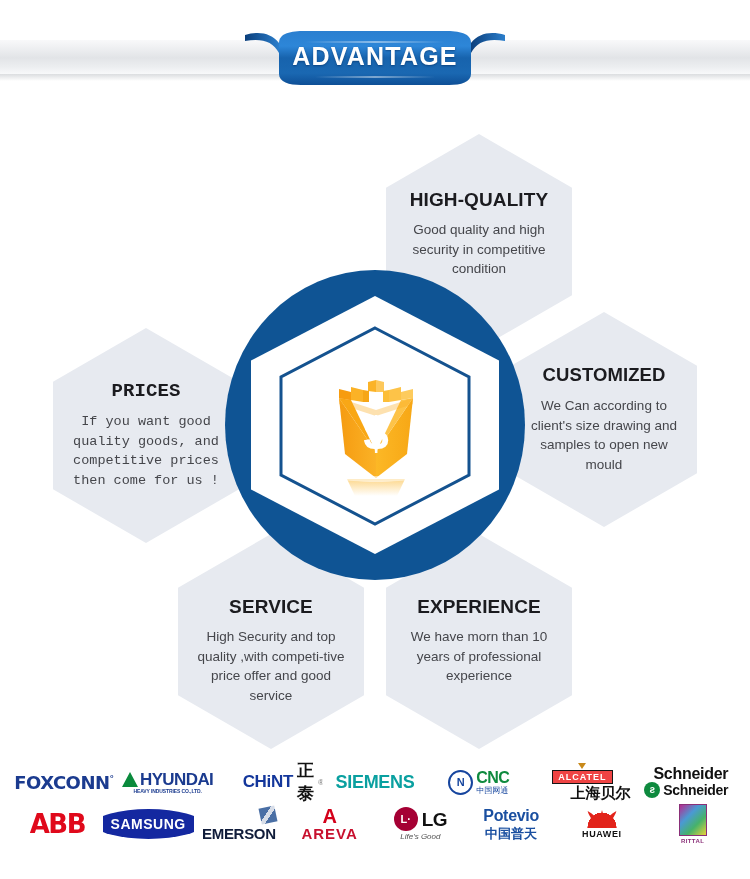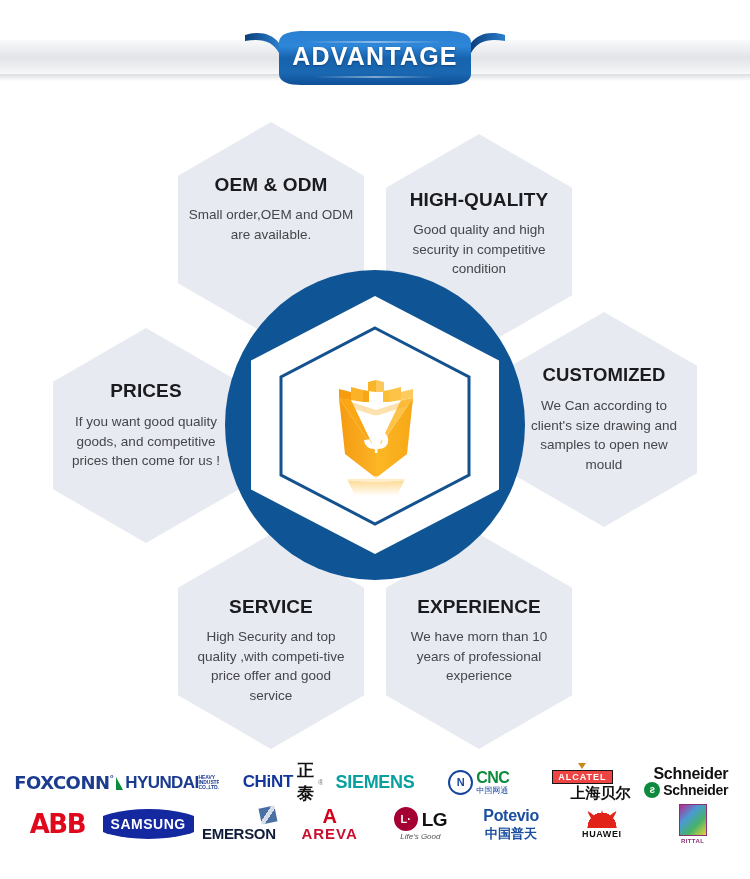--- a/index.html
+++ b/index.html
@@ -58,21 +58,21 @@
     letter-spacing:0.1px;white-space:nowrap;
   }
   .hex-body{
     font-size:13.5px;color:#45464b;line-height:1.45;text-align:center;
     width:170px;
   }
 
   
   .hex.h-oem   {left:178px;top:12px;}
   .hex.h-hq    {left:386px;top:24px;}
-  .hex.h-price {left:53px;top:218px;}
+  .hex.h-price {left:53px;top:218px;font-family:Liberation Mono, monospace;}
   .hex.h-cust  {left:511px;top:202px;}
   .hex.h-serv  {left:178px;top:424px;}
   .hex.h-exp   {left:386px;top:424px;}
 
   
   .h-oem   .hex-inner{padding-top:52px;}
   .h-hq    .hex-inner{padding-top:55px;}
   .h-price .hex-inner{padding-top:52px;}
   .h-cust  .hex-inner{padding-top:52px;}
   .h-serv  .hex-inner{padding-top:62px;}
@@ -121,21 +121,21 @@
   .logo-row.r1{top:10px;}
   .logo-row.r2{top:52px;}
   .logo-cell{
     flex:1 1 0;height:40px;
     display:flex;align-items:center;justify-content:center;
     overflow:hidden;
   }
 
   .lg-foxconn{font-size:18px;font-weight:bold;color:#1b3b8f;letter-spacing:-0.5px;font-family:"DejaVu Sans",sans-serif;}
   .lg-foxconn sup{font-size:9px;}
-  .lg-hyundai{display:flex;align-items:center;line-height:1;}
+  .lg-hyundai{display:flex;flex-direction:column;align-items:center;line-height:1;}
   .lg-hyundai .top{display:flex;align-items:center;}
   .lg-hyundai .tri{
     width:0;height:0;border-left:8px solid transparent;border-right:8px solid transparent;
     border-bottom:15px solid #0a8a3c;margin-right:2px;
   }
   .lg-hyundai .nm{font-size:17px;font-weight:bold;color:#1b3b8f;letter-spacing:-0.6px;}
   .lg-hyundai .sub{font-size:5px;font-weight:bold;color:#1b3b8f;letter-spacing:-0.1px;margin-top:1px;}
   .lg-chint{display:flex;align-items:center;gap:4px;}
   .lg-chint .en{font-size:17px;font-weight:bold;color:#13369b;letter-spacing:-0.3px;margin-left:24px;}
   .lg-chint .cn{font-size:17px;font-weight:bold;color:#111;font-family:"DejaVu Sans",sans-serif;}
@@ -246,26 +246,20 @@
 
       <rect x="60" y="14" width="140" height="2" fill="url(#bgl)"></rect>
       <rect x="70" y="49" width="120" height="2" fill="url(#bgl)"></rect>
     </svg>
     <div class="banner-title">ADVANTAGE</div>
   </div>
 </div>
 
 <div class="hexzone">
 
-  <div class="hex h-oem">
-    <div class="hex-inner">
-      <div class="hex-title">OEM &amp; ODM</div>
-      <div class="hex-body">Small order,OEM and ODM are available.</div>
-    </div>
-  </div>
 
   <div class="hex h-hq">
     <div class="hex-inner">
       <div class="hex-title">HIGH-QUALITY</div>
       <div class="hex-body">Good quality and high security in competitive condition</div>
     </div>
   </div>
 
   <div class="hex h-price">
     <div class="hex-inner">

